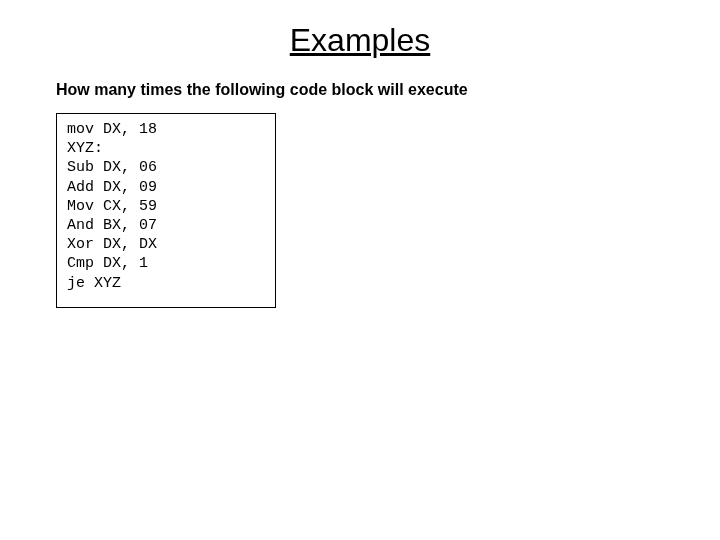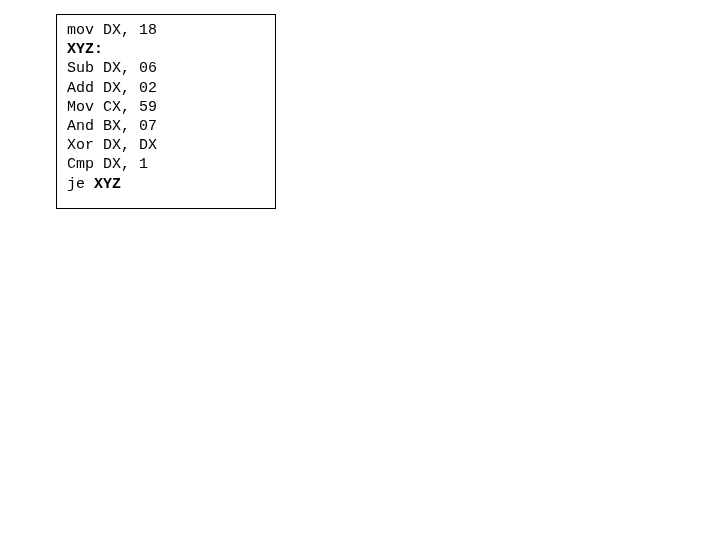--- a/index.html
+++ b/index.html
@@ -2,30 +2,32 @@
 <html><head>
 <meta charset="utf-8">
 <style>
   * { margin: 0; padding: 0; box-sizing: border-box; }
   html, body { width: 720px; height: 540px; background: #ffffff; font-family: Arial, Helvetica, sans-serif; color: #000; }
   .slide { width: 720px; height: 540px; position: relative; }
   .title { font-size: 32px; font-weight: 400; text-align: center; margin-top: 22px; text-decoration: underline; font-family: Arial, Helvetica, sans-serif; }
   .question { font-size: 16px; font-weight: 700; margin-top: 22px; margin-left: 56px; font-family: Arial, Helvetica, sans-serif; }
   .codebox { border: 1px solid #000; margin-top: 14px; margin-left: 56px; width: 220px; padding: 6px 10px 14px 10px; }
   .code { font-family: "Courier New", Courier, monospace; font-size: 15px; line-height: 1.28; white-space: pre; }
-  .bold { font-weight: 700; }
+  .bold { font-weight: 400; }
 </style>
 </head>
 <body>
 
 <div class="slide">
+  <h1 class="title">Examples</h1>
+  <div class="question">How many times the following code block will execute</div>
   <div class="codebox">
     <div class="code"><span>mov DX, 18</span>
 <span class="bold">XYZ:</span>
 <span>Sub DX, 06</span>
-<span>Add DX, 02</span>
+<span>Add DX, 09</span>
 <span>Mov CX, 59</span>
 <span>And BX, 07</span>
 <span>Xor DX, DX</span>
 <span>Cmp DX, 1</span>
 <span>je </span><span class="bold">XYZ</span></div>
   </div>
 </div>
 
 </body></html>

